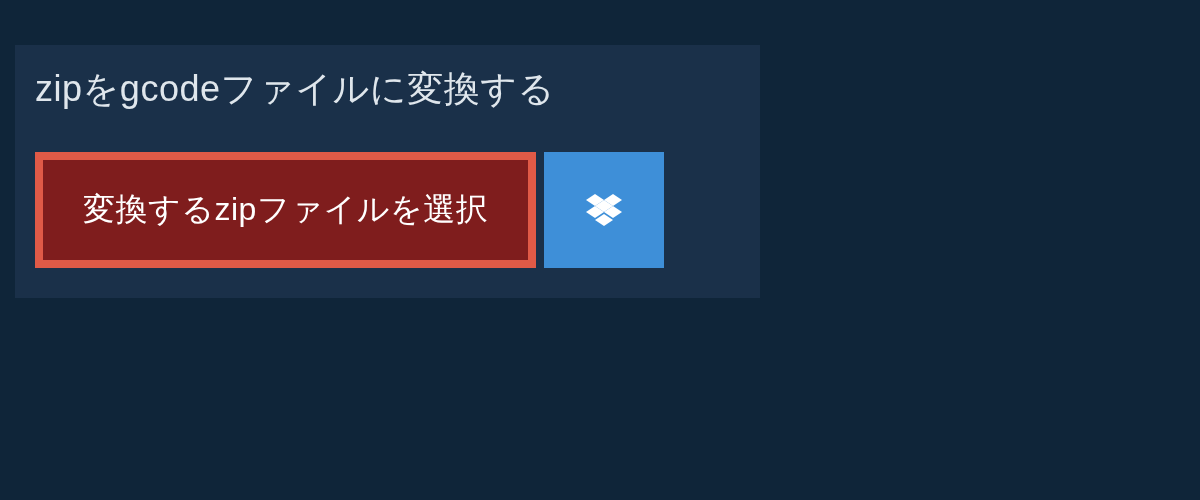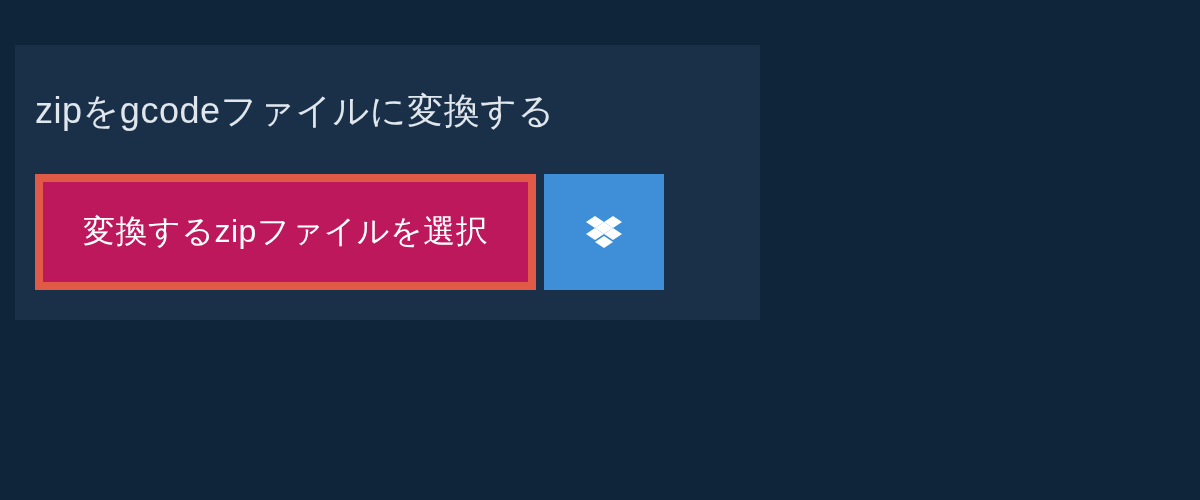--- a/index.html
+++ b/index.html
@@ -23,30 +23,29 @@
     .heading-wrapper {
       background-color: #1a3049;
       padding: 20px 20px 18px 20px;
       display: inline-block;
     }
     .heading {
       color: #dfe6ec;
       font-size: 36px;
       font-weight: 400;
       letter-spacing: 0.5px;
-      margin-top: 22px;
     }
     .button-row {
       display: flex;
       align-items: stretch;
       padding: 20px 20px 30px 20px;
       gap: 8px;
     }
     .select-button {
-      background-color: #be185d;
+      background-color: #7f1d1d;
       border: 8px solid #e05a47;
       color: #ffffff;
       font-size: 32px;
       font-weight: 400;
       padding: 28px 40px;
       cursor: pointer;
       letter-spacing: 0.5px;
       display: flex;
       align-items: center;
       justify-content: center;

